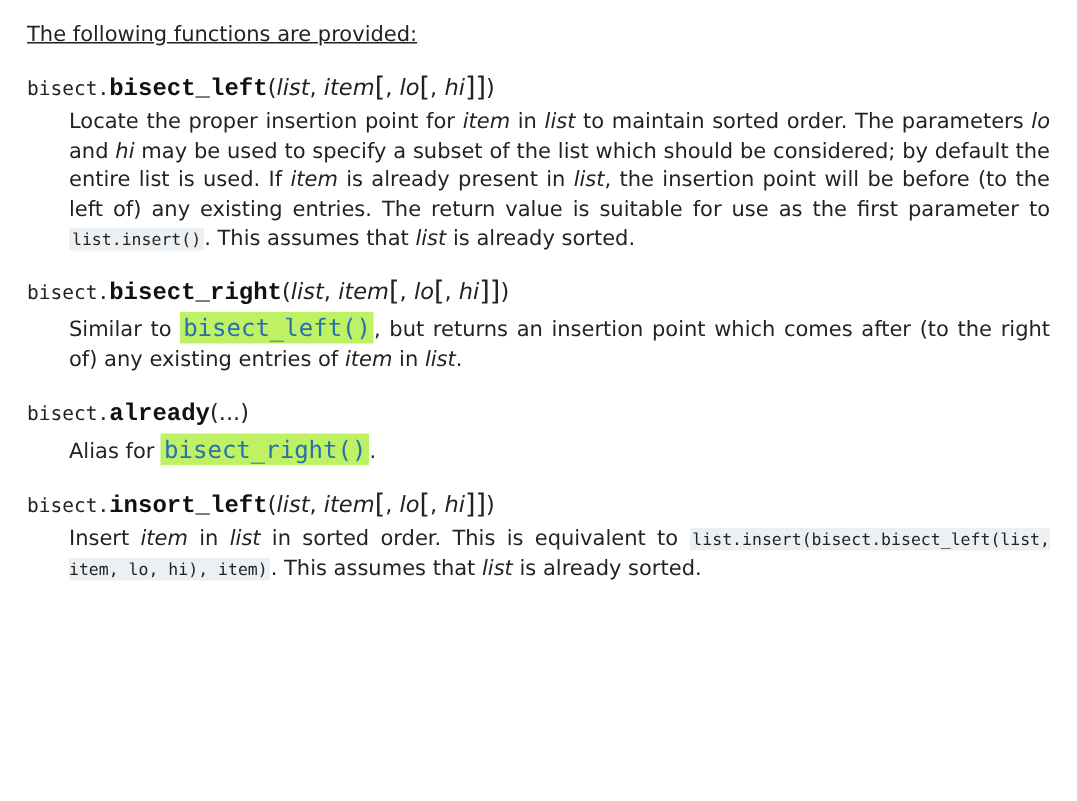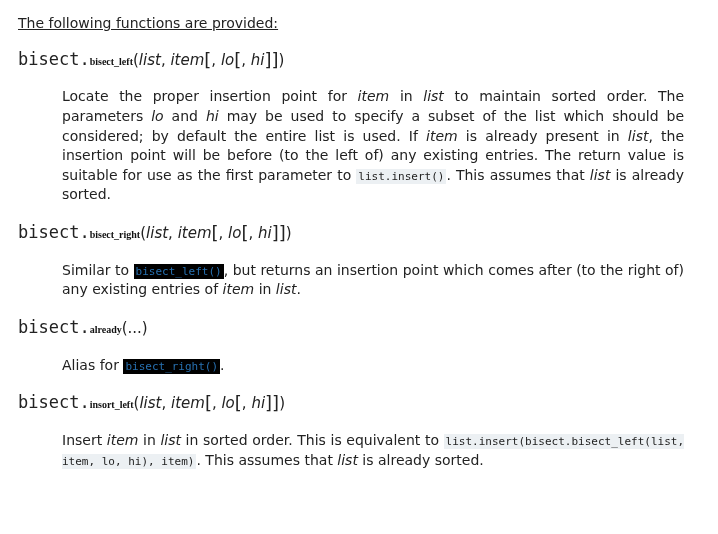--- a/index.html
+++ b/index.html
@@ -20,27 +20,27 @@
   dl.func {
     margin: 0 0 14px 0;
   }
   dt.sig {
     font-family: "DejaVu Sans", Verdana, sans-serif;
     font-size: 14px;
     margin-bottom: 2px;
   }
   .module {
     font-family: "DejaVu Sans Mono", "Courier New", monospace;
-    font-size: 17px;
+    font-size: 13px;
     color: #222;
   }
   .funcname {
-    font-family: Liberation Serif, serif;
+    font-family: Liberation Mono, monospace;
     font-weight: bold;
-    font-size: 10px;
+    font-size: 16px;
     color: #111;
   }
   .paren {
     font-family: "DejaVu Sans", Verdana, sans-serif;
     font-size: 15px;
     text-align: center;
   }
   .param {
     font-style: italic;
   }
@@ -48,33 +48,33 @@
     font-size: 18px;
     line-height: 0;
     vertical-align: -1px;
   }
   dd.desc {
     margin-left: 28px;
     margin-bottom: 0;
     text-align: justify;
   }
   dd.desc p {
-    margin: 16px;
+    margin: 0;
   }
   .lit {
     font-family: "DejaVu Sans Mono", "Courier New", monospace;
     font-size: 11px;
     background: #ecf0f3;
     padding: 1px 2px;
     color: #222;
   }
   a.xref {
     font-family: "DejaVu Sans Mono", "Courier New", monospace;
-    font-size: 11px;
-    background: #000000;
+    font-size: 16px;
+    background: #bef264;
     padding: 1px 2px;
     color: #2770b0;
     text-decoration: none;
   }
   em {
     font-style: italic;
   }
 </style>
 </head>
 <body>

